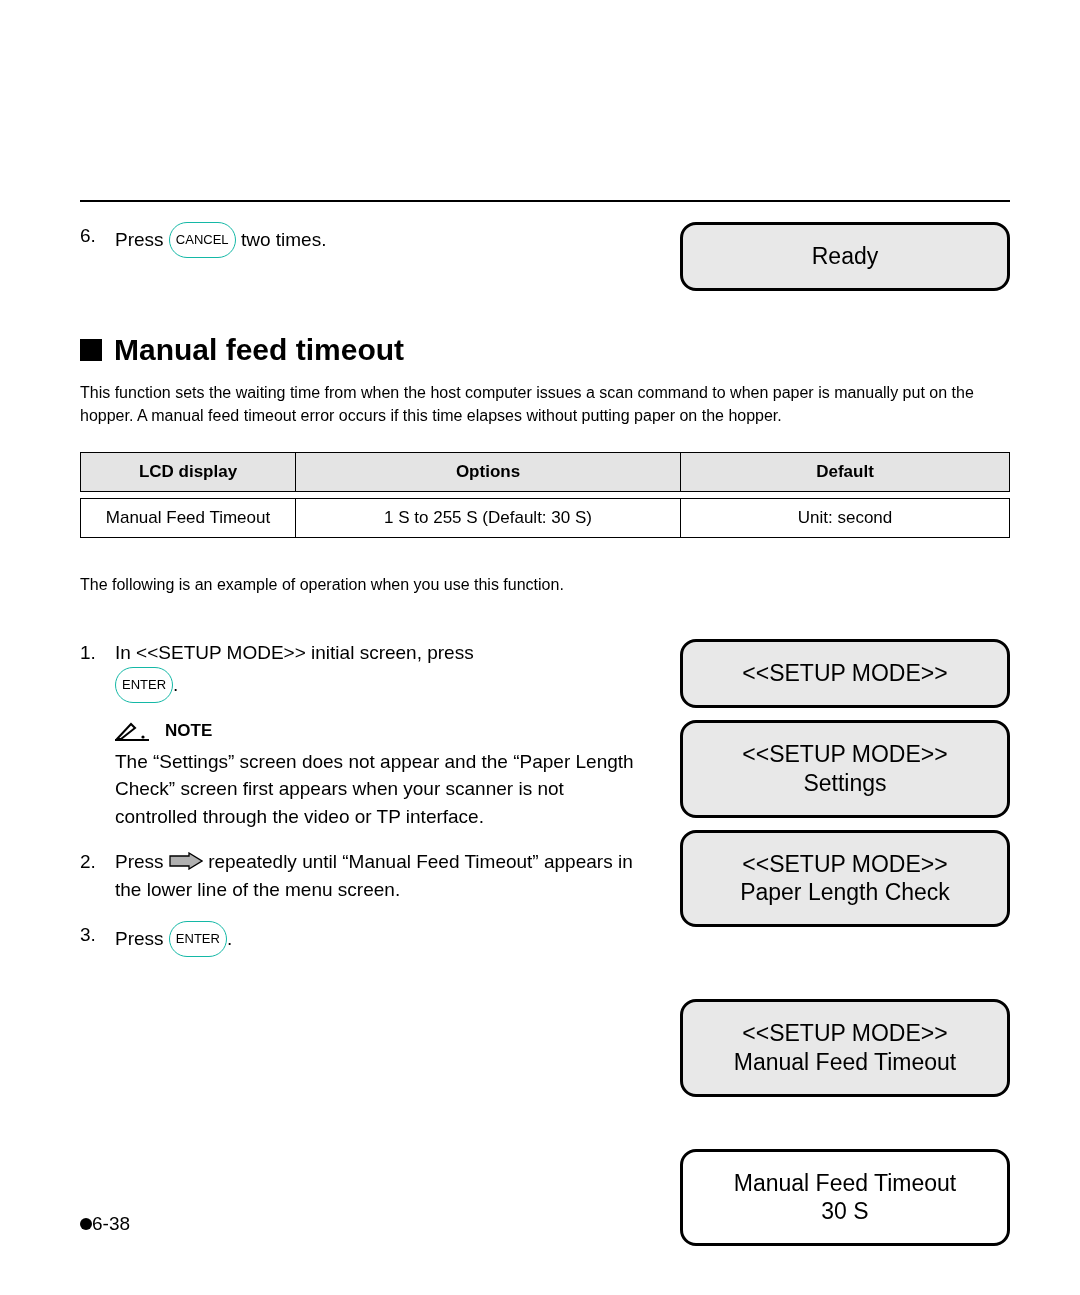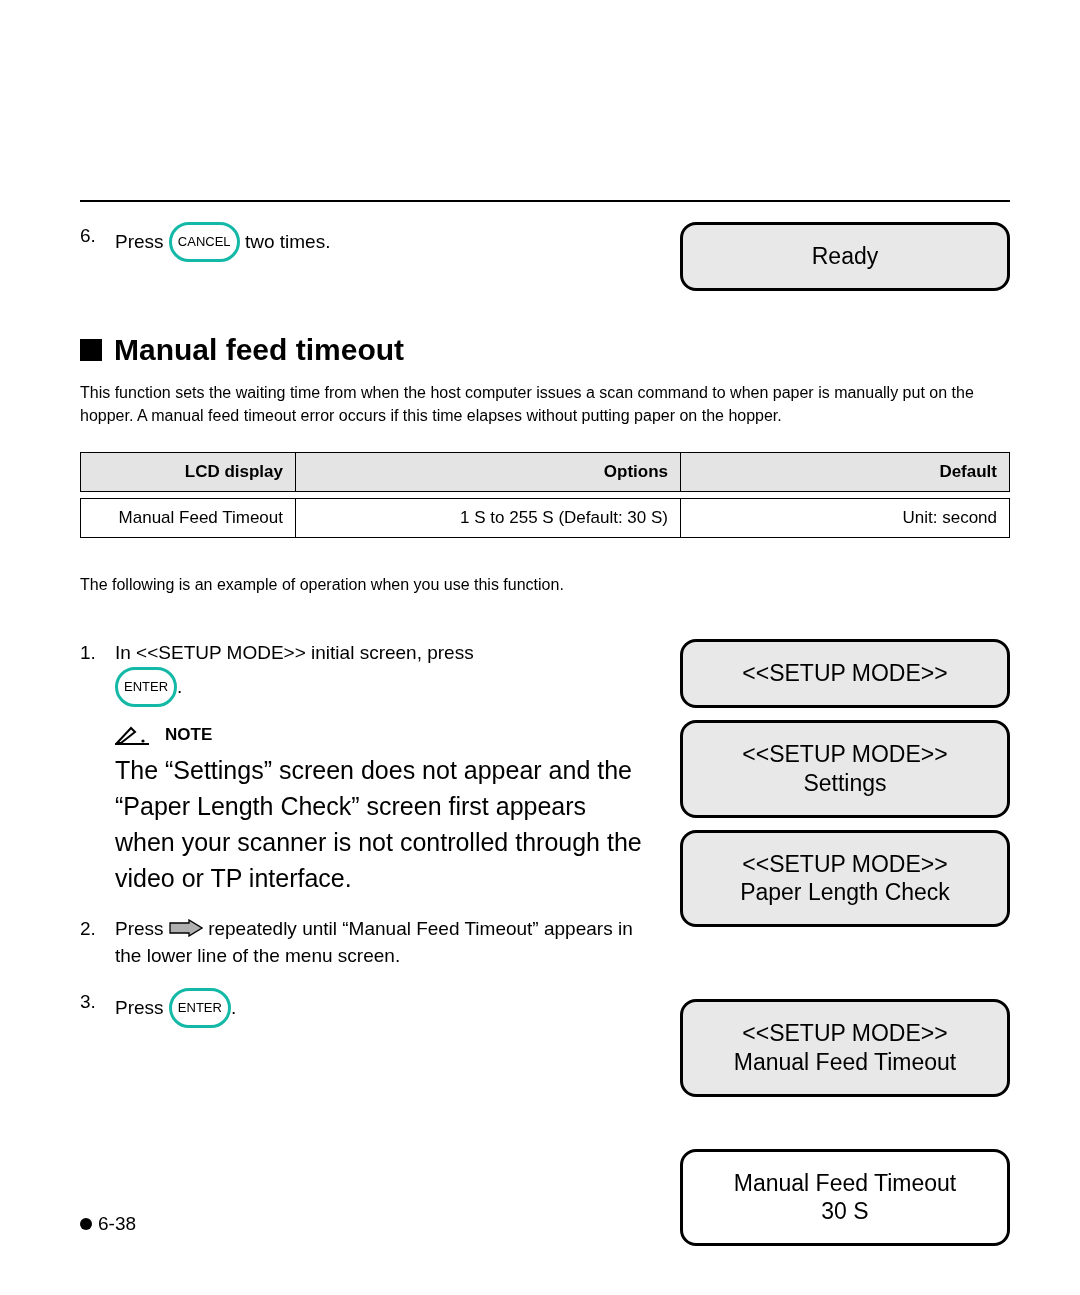--- a/index.html
+++ b/index.html
@@ -4,36 +4,36 @@
 <style>
   html,body{margin:0;padding:0;background:#fff;font-family:Arial,Helvetica,sans-serif;color:#000}
   .page{width:1080px;height:1295px;position:relative;box-sizing:border-box;padding:70px 70px 40px 80px}
   .divider{border:none;border-top:2px solid #000;margin:130px 0 20px 0}
   .two-col{display:flex;gap:30px}
   .left-col{flex:1}
   .right-col{width:330px;flex-shrink:0}
   .step{display:flex;gap:15px;font-size:19px;line-height:1.45;margin-bottom:18px}
   .step-num{min-width:20px}
   .step-body{flex:1}
-  .btn-pill{display:inline-block;border:3px solid #14b8a6;border-radius:999px;padding:9px 6px;font-size:13px;line-height:16px;vertical-align:2px;font-family:Arial,Helvetica,sans-serif}
+  .btn-pill{display:inline-block;border:1px solid #14b8a6;border-radius:999px;padding:9px 6px;font-size:13px;line-height:16px;vertical-align:2px;font-family:Arial,Helvetica,sans-serif}
   .lcd{border:3px solid #000;border-radius:16px;background:#e8e8e8;text-align:center;font-size:23px;line-height:1.25;padding:17px 10px;margin-bottom:12px}
   .lcd.white{background:#fff}
   .section-title{display:flex;align-items:center;gap:12px;font-size:30px;font-weight:bold;margin:30px 0 14px 0}
   .section-bullet{width:22px;height:22px;background:#000}
   .para{font-size:16px;line-height:1.45;margin:0 0 25px 0}
   table.opts{width:100%;border-collapse:collapse;font-size:17px;margin-bottom:35px}
-  table.opts th,table.opts td{border:1px solid #000;padding:9px 12px;text-align:right}
+  table.opts th,table.opts td{border:1px solid #000;padding:9px 12px;text-align:center}
   table.opts th{background:#e4e4e4;font-weight:bold}
   table.opts .spacer td{height:6px;padding:0;border-left:none;border-right:none;border-top:1px solid #000;border-bottom:1px solid #000}
   .note-head{display:flex;align-items:center;gap:16px;font-weight:bold;font-size:17px;margin:16px 0 4px 0}
   .note-icon{display:inline-block}
   .note-icon svg{display:block}
   .arrow-icon{display:inline-block;vertical-align:-2px}
   .arrow-icon svg{display:block}
-  .footer{position:absolute;left:80px;bottom:60px;font-size:19px;display:flex;align-items:center;gap:6px}
+  .footer{position:absolute;left:80px;bottom:60px;font-size:19px;display:flex;align-items:center;}
   .footer-dot{width:12px;height:12px;border-radius:50%;background:#000}
 </style>
 </head>
 <body>
 
 <div class="page">
   <hr class="divider">
 
   <div class="two-col">
     <div class="left-col">
@@ -91,21 +91,21 @@
           <div class="note-head">
             <span class="note-icon">
               <svg width="34" height="20" viewBox="0 0 34 20">
                   <path d="M2 18 L16 3 L20 7 L6 18 Z" fill="none" stroke="#000" stroke-width="2"></path>
                   <line x1="0" y1="19" x2="34" y2="19" stroke="#000" stroke-width="2"></line>
                   <circle cx="28" cy="16" r="1.6" fill="#000"></circle>
                 </svg>
             </span>
             <span>NOTE</span>
           </div>
-          <div style="font-size:25px;line-height:1.45">The “Settings” screen does not appear and the “Paper Length Check” screen first appears when your scanner is not controlled through the video or TP interface.</div>
+          <div style="font-size:19px;line-height:1.45">The “Settings” screen does not appear and the “Paper Length Check” screen first appears when your scanner is not controlled through the video or TP interface.</div>
         </div>
       </div>
 
       <div class="step">
         <div class="step-num">2.</div>
         <div class="step-body">
           <span>Press </span><span class="arrow-icon"><svg width="34" height="18" viewBox="0 0 34 18">
                 <path d="M1 4 H20 V1 L33 9 L20 17 V14 H1 Z" fill="#b0b0b0" stroke="#000" stroke-width="1.3"></path>
               </svg></span><span> repeatedly until “Manual Feed Timeout” appears in the lower line of the menu screen.</span>
         </div>

